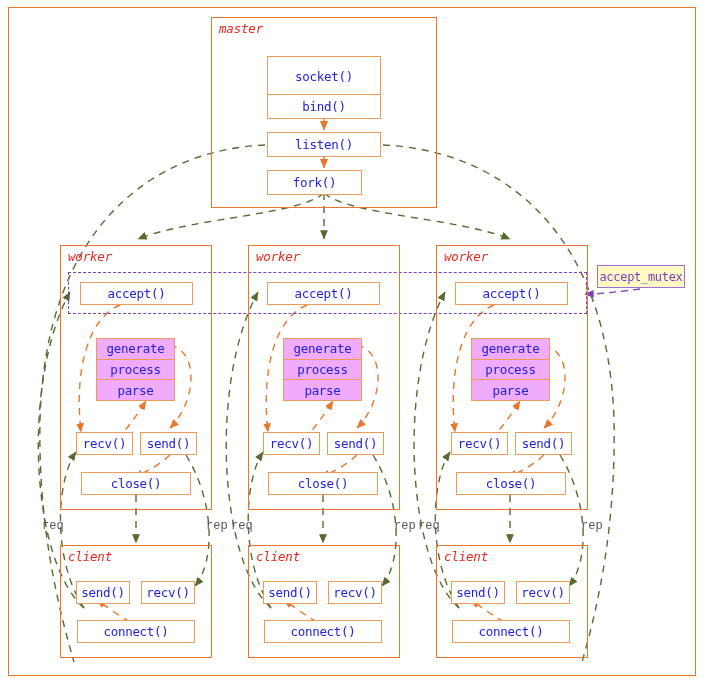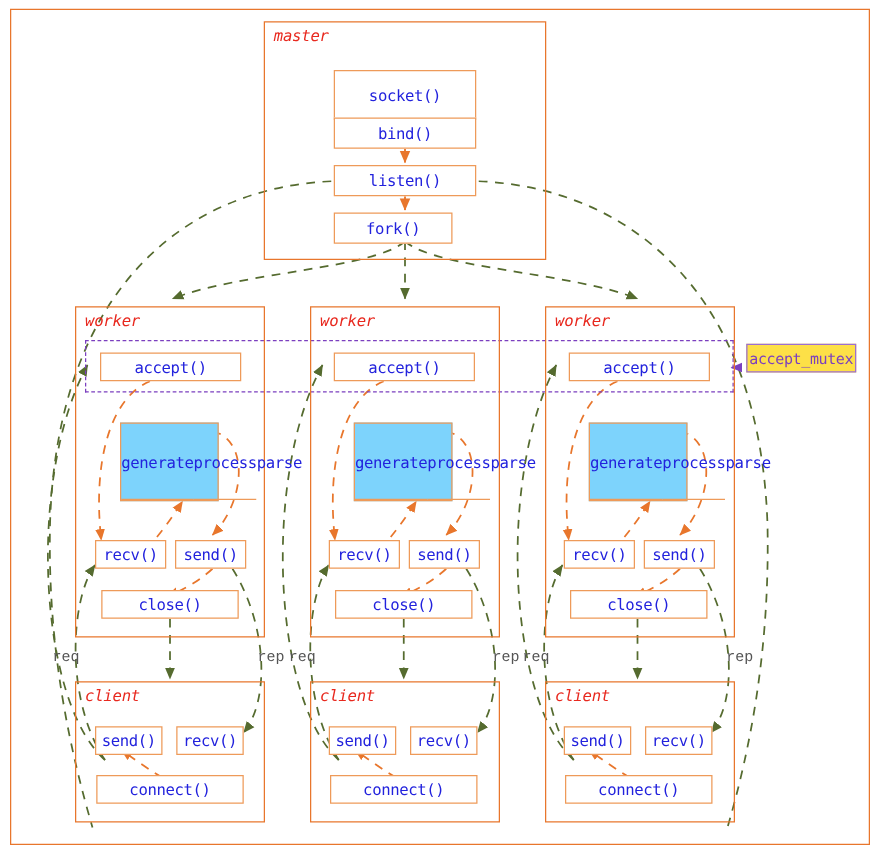--- a/index.html
+++ b/index.html
@@ -60,23 +60,23 @@
     align-items: center;
     justify-content: center;
     background: #ffffff;
     letter-spacing: -0.3px;
     white-space: nowrap;
   }
   .stack {
     position: absolute;
     border: 1.6px solid #EE9A59;
     box-sizing: border-box;
-    background: #7dd3fc;
-    display: flex;
-    flex-direction: row;
+    background: #f0abfc;
+    display: flex;
+    flex-direction: column;
   }
   .stack .row {
     flex: 1 1 0;
     display: flex;
     align-items: center;
     justify-content: center;
     color: #2222DD;
     font-size: 12.5px;
     font-family: "DejaVu Sans Mono", "Liberation Mono", monospace;
     letter-spacing: -0.3px;
@@ -94,24 +94,23 @@
   .mutex-label {
     position: absolute;
     border: 1.6px solid #9B6FD4;
     box-sizing: border-box;
     color: #7B3FBF;
     font-size: 12px;
     font-family: "DejaVu Sans Mono", "Liberation Mono", monospace;
     display: flex;
     align-items: center;
     justify-content: center;
-    background: #fde047;
+    background: #fef9c3;
     letter-spacing: -0.3px;
     white-space: nowrap;
-    margin-top: 10px;
   }
   .edge-label {
     position: absolute;
     color: #555555;
     font-size: 12px;
     font-family: Liberation Mono, monospace;
     background: transparent;
     white-space: nowrap;
   }
 </style>

